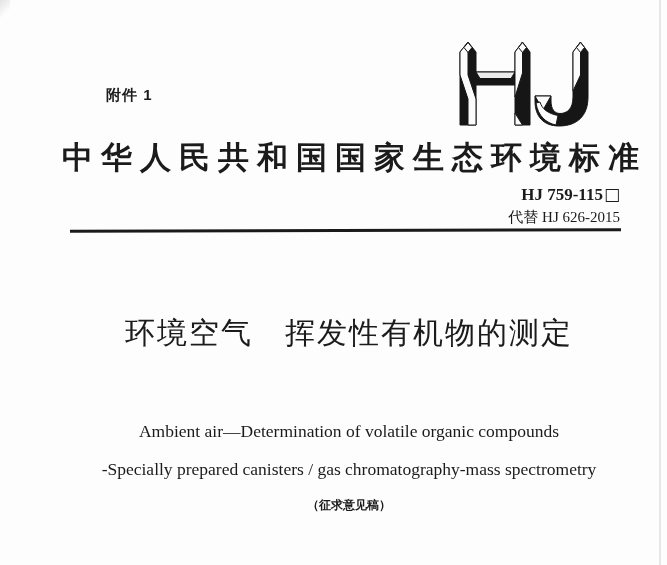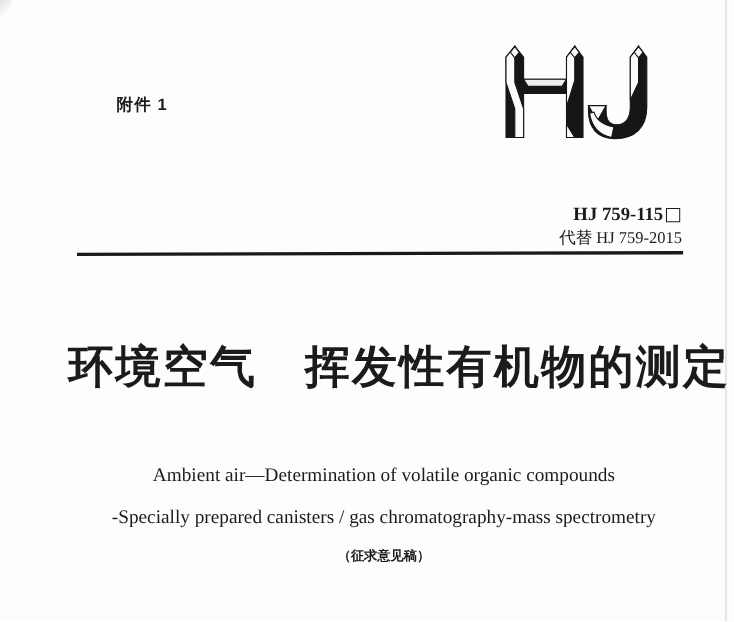--- a/index.html
+++ b/index.html
@@ -121,22 +121,22 @@
     background: #1a1a1a;
     transform: rotate(-0.15deg);
   }
 
   .title-cn {
     position: absolute;
     left: 62px;
     width: 574px;
     text-align: center;
     font-family: "Liberation Sans", sans-serif;
-    font-weight: 700;
-    font-size: 41px;
+    font-weight: 400;
+    font-size: 30px;
     line-height: 38px;
     white-space: nowrap;
     letter-spacing: 2px;
   }
   .title-cn-line1 { top: 314px; }
   .title-cn-line2 { top: 358px; }
 
   .title-en {
     position: absolute;
     left: 30px;
@@ -197,26 +197,27 @@
                  C112,100.5 118,96 118,84 Z" fill="#161616"></path>
         <polygon points="118,39 125.5,29 125.5,62 118,78" fill="#fbfbfb"></polygon>
         <polygon points="80,83 96,83 88,97" fill="#fbfbfb"></polygon>
         <path d="M81,90 C83,103 91,110 101,112 L103,102.5
                  C93,100.5 87,96 85,89 Z" fill="#fbfbfb"></path>
         <polygon points="121.5,34.5 125.5,29.5 129.5,34.5 125.5,39.5" fill="#fbfbfb"></polygon>
       </g>
     </svg>
   </div>
 
+  <div class="heading-cn">中华人民共和国国家生态环境标准</div>
 
   <div class="standard-number">
     <span>HJ 759-115</span><span class="year-box">□</span>
   </div>
 
-  <div class="replaces-label">代替 HJ 759-2015</div>
+  <div class="replaces-label">代替 HJ 626-2015</div>
 
   <div class="header-rule"></div>
 
   <div class="title-cn title-cn-line1">环境空气　挥发性有机物的测定</div>
 
   <div class="title-en title-en-line1">Ambient air—Determination of volatile organic compounds</div>
   <div class="title-en title-en-line2">-Specially prepared canisters / gas chromatography-mass spectrometry</div>
 
   <div class="draft-note">（征求意见稿）</div>
 

